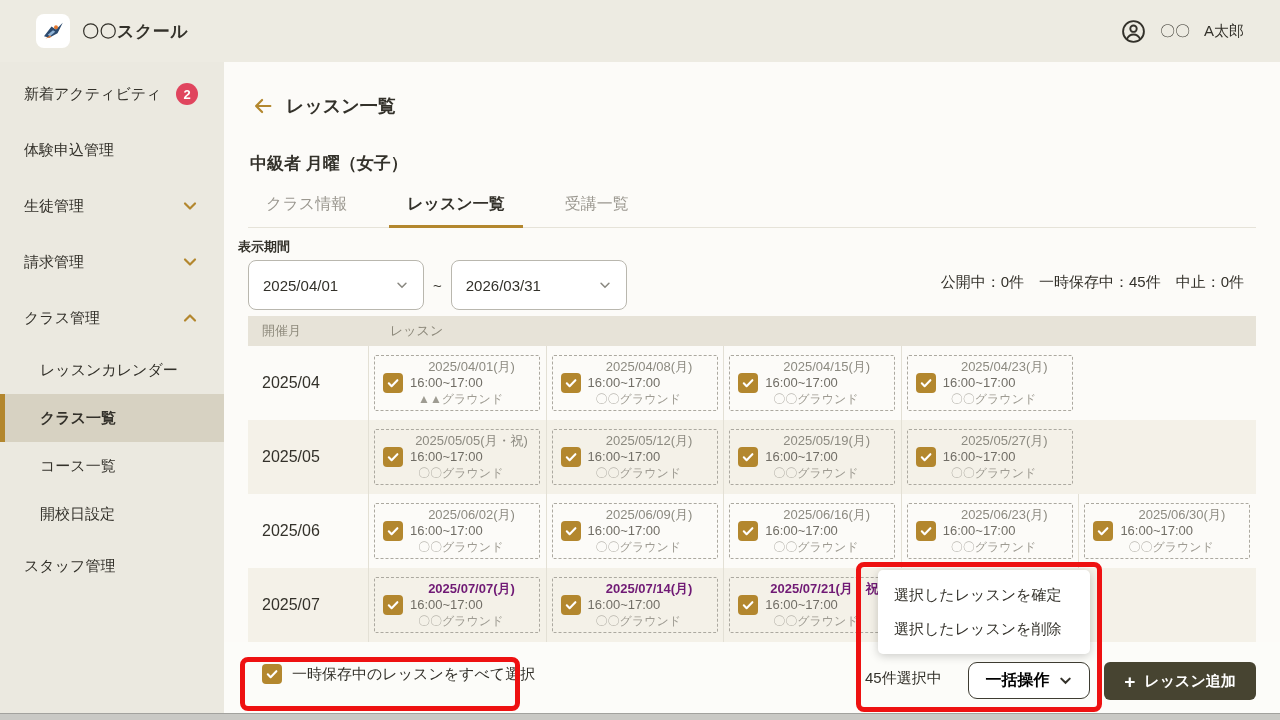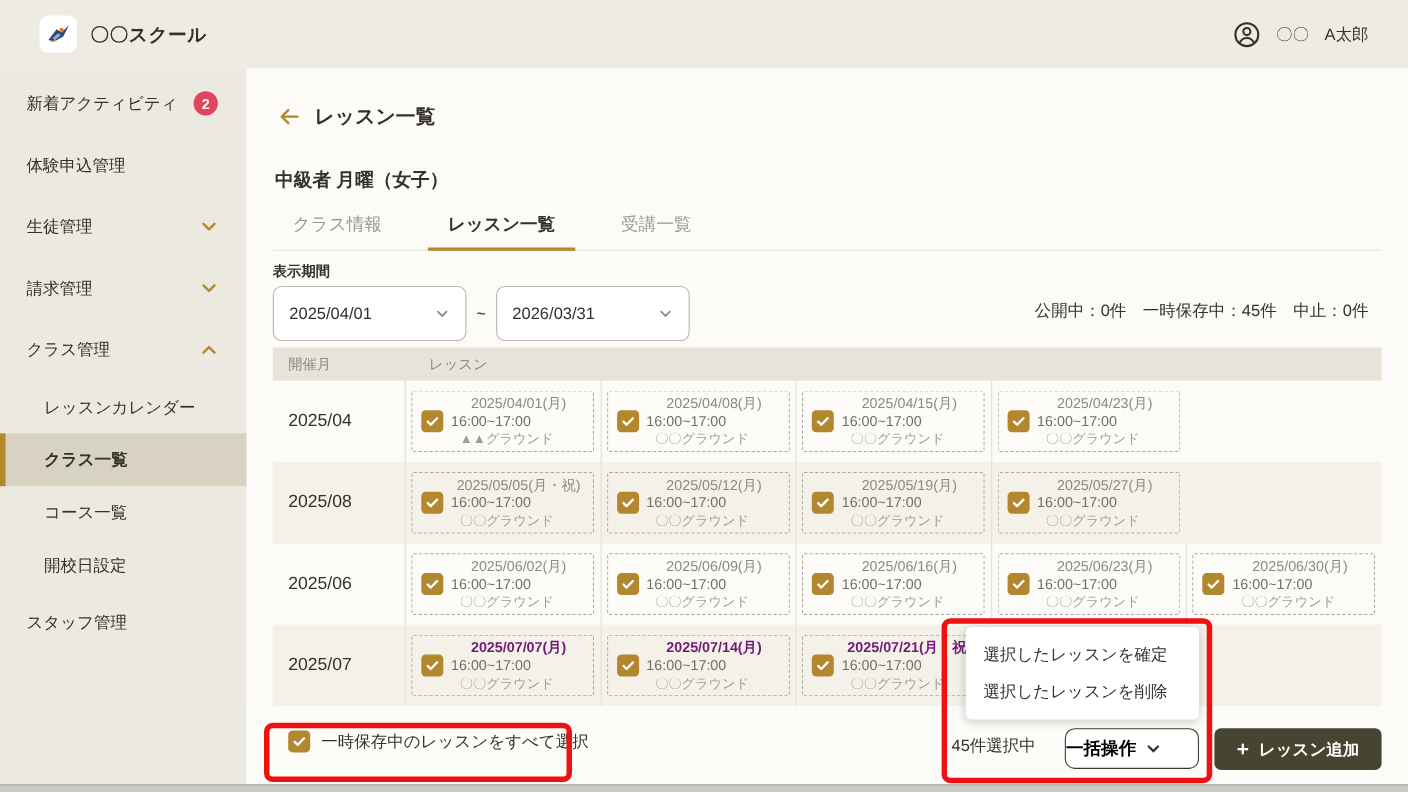--- a/index.html
+++ b/index.html
@@ -25,21 +25,21 @@
   
   .main { position:absolute; left:224px; top:62px; right:0; bottom:7px; background:#FCFBF8; }
   .page-head { position:absolute; left:28px; top:32px; display:flex; align-items:center; gap:12px; }
   .page-title { font-size:18px; font-weight:bold; }
   .class-name { position:absolute; left:26px; top:90px; font-size:17px; font-weight:bold; }
 
   .tabs-row { position:absolute; left:24px; top:124px; width:calc(100% - 48px); display:flex; border-bottom:1px solid #E6E3D9; }
   .tab { padding:8px 18px 10px; font-size:16px; color:#9B9890; cursor:pointer; margin-right:24px; border-bottom:3px solid transparent; margin-bottom:-1px; }
   .tab.active { color:#33312A; font-weight:bold; border-bottom-color:#B3872E; }
 
-  .filter-label { position:absolute; left:24px; top:176px; font-size:13px; font-weight:bold; }
+  .filter-label { position:absolute; left:14px; top:176px; font-size:13px; font-weight:bold; }
   .selects { position:absolute; left:24px; top:198px; display:flex; align-items:center; gap:9px; }
   .select { width:176px; height:50px; background:#fff; border:1px solid #B9B7AE; border-radius:8px; display:flex; align-items:center; padding:0 14px; font-size:15px; cursor:pointer; }
   .select .chev { margin-left:auto; display:flex; }
   .tilde { font-size:15px; }
   .status-counts { position:absolute; right:36px; top:211px; font-size:15px; }
 
   
   .table { position:absolute; left:24px; top:254px; width:1008px; }
   .t-head { height:30px; background:#E7E3D8; display:flex; align-items:center; font-size:13px; color:#8E8A7C; }
   .t-head .h-month { width:120px; padding-left:14px; }
@@ -53,21 +53,21 @@
   .c-text { flex:1; display:flex; flex-direction:column; line-height:16px; padding-left:7px; }
   .c-date { font-size:13px; color:#8C8A80; text-align:center; }
   .c-date.bold { color:#701a75; font-weight:bold; }
   .c-time { font-size:13px; color:#716E66; }
   .c-place { font-size:12px; color:#9E9B92; padding-left:8px; }
 
   
   .bottom-bar { position:absolute; left:0; right:0; top:580px; height:71px; background:#FCFCF9; }
   .select-all { position:absolute; left:38px; top:22px; display:flex; align-items:center; gap:10px; font-size:15px; cursor:pointer; }
   .sel-count { position:absolute; left:641px; top:27px; font-size:15px; }
-  .bulk-btn { position:absolute; left:744px; top:20px; width:122px; height:37px; background:#fff; border:1.5px solid #3E3C32; border-radius:9px; display:flex; align-items:center; gap:8px; font-size:16px; font-weight:bold; cursor:pointer; }
+  .bulk-btn { position:absolute; left:744px; top:20px; width:122px; height:37px; background:#fff; border:1.5px solid #3E3C32; border-radius:9px; display:flex; align-items:center; justify-content:center; gap:8px; font-size:16px; font-weight:bold; cursor:pointer; }
   .add-btn { position:absolute; left:880px; top:20px; width:152px; height:38px; background:#474431; border:none; border-radius:6px; color:#fff; font-size:15px; font-weight:bold; display:flex; align-items:center; justify-content:center; gap:9px; cursor:pointer; }
   .add-btn .plus { font-size:19px; font-weight:bold; line-height:1; }
 
   
   .popup { position:absolute; left:878px; top:570px; width:212px; height:84px; background:#fff; border-radius:5px; box-shadow:0 2px 10px rgba(0,0,0,.2); z-index:20; display:flex; flex-direction:column; justify-content:space-around; padding:8px 0; }
   .popup-item { padding:2px 16px; font-size:15px; cursor:pointer; white-space:nowrap; }
   .anno { position:absolute; border:5px solid #EE1111; border-radius:8px; z-index:30; pointer-events:none; }
   .anno-left { left:240px; top:657px; width:280px; height:54px; }
   .anno-right { left:856px; top:562px; width:246px; height:150px; }
 
@@ -248,21 +248,21 @@
                 </span>
                 <div class="c-text">
                   <span class="c-date">2025/04/23(月)</span>
                   <span class="c-time">16:00~17:00</span>
                   <span class="c-place">〇〇グラウンド</span>
                 </div>
               </div>
             </div>
           </div>
           <div class="t-row alt">
-            <div class="m-cell">2025/08</div>
+            <div class="m-cell">2025/05</div>
             <div class="l-col">
               <div class="card">
                 <span class="cbox">
                   <svg width="14" height="14" viewBox="0 0 16 16" fill="none" stroke="#fff" stroke-width="2.4" stroke-linecap="round" stroke-linejoin="round">
                     <path d="M3.2 8.4 l3.2 3.2 L13 4.8"></path>
                   </svg>
                 </span>
                 <div class="c-text">
                   <span class="c-date">2025/05/05(月・祝)</span>
                   <span class="c-time">16:00~17:00</span>

